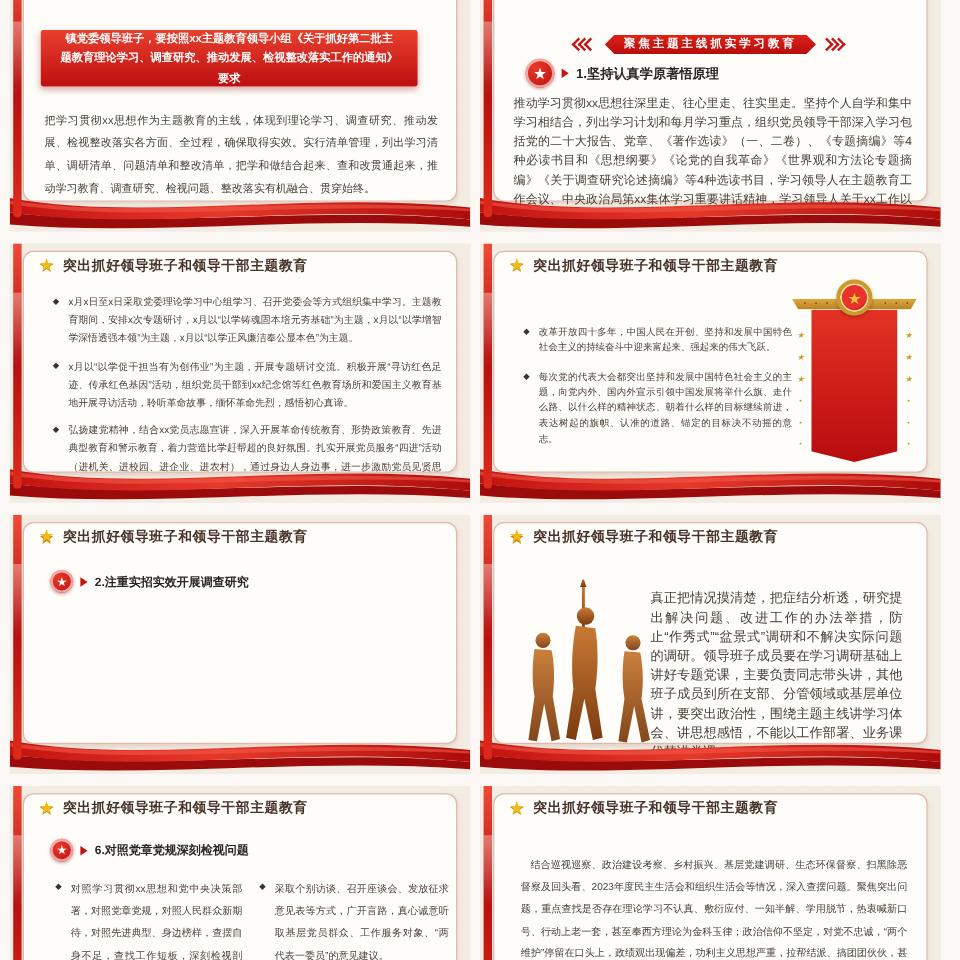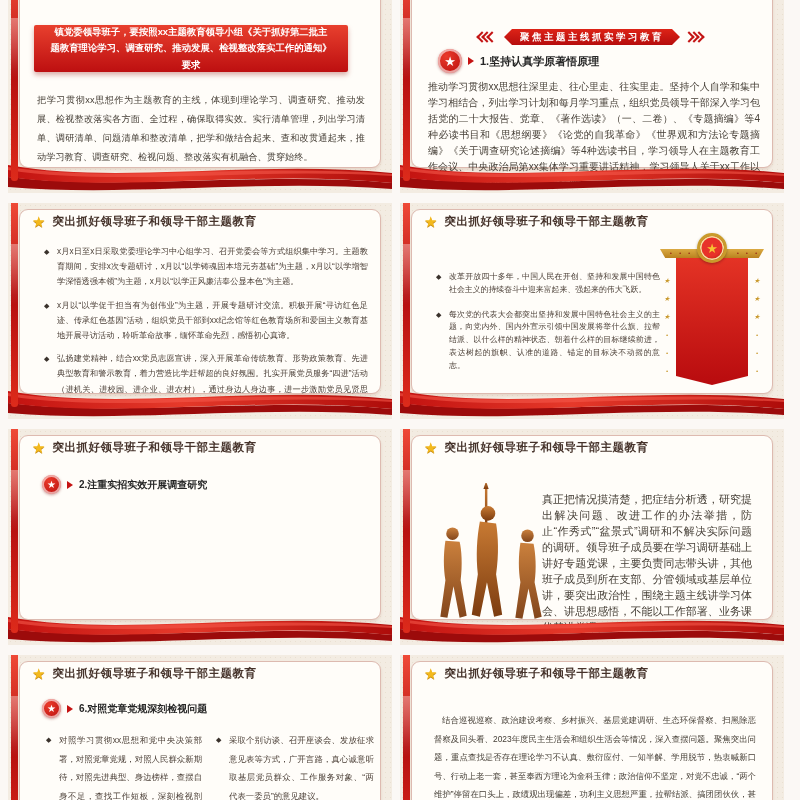--- a/index.html
+++ b/index.html
@@ -177,21 +177,21 @@
 
     <article class="slide">
       <div class="card"></div>
       <div class="vribbon"></div>
       <div class="hdr">
         <span class="gstar">★</span>
         <span class="hdr-t">突出抓好领导班子和领导干部主题教育</span>
       </div>
       <ul class="bullets" style="left:36px; width:224px; top:68px; font-size:7.9px; line-height:12.8px;">
         <li style="margin-bottom:12px">改革开放四十多年，中国人民在开创、坚持和发展中国特色社会主义的持续奋斗中迎来富起来、强起来的伟大飞跃。</li>
-        <li>每次党的代表大会都突出坚持和发展中国特色社会主义的主题，向党内外、国内外宣示引领中国发展将举什么旗、拉帮结派、以什么样的精神状态、朝着什么样的目标继续前进，表达树起的旗帜、认准的道路、锚定的目标决不动摇的意志。</li>
+        <li>每次党的代表大会都突出坚持和发展中国特色社会主义的主题，向党内外、国内外宣示引领中国发展将举什么旗、走什么路、以什么样的精神状态、朝着什么样的目标继续前进，表达树起的旗帜、认准的道路、锚定的目标决不动摇的意志。</li>
       </ul>
       <div class="flag">
         <div class="fl-bar"></div>
         <span class="fl-dots l">•&nbsp;•&nbsp;•</span>
         <span class="fl-dots r">•&nbsp;•&nbsp;•</span>
         <div class="fl-body"></div>
         <div class="fl-emb">★</div>
         <div class="fl-stars l">
           <i class="sstar"></i>
             <i class="sstar"></i>

